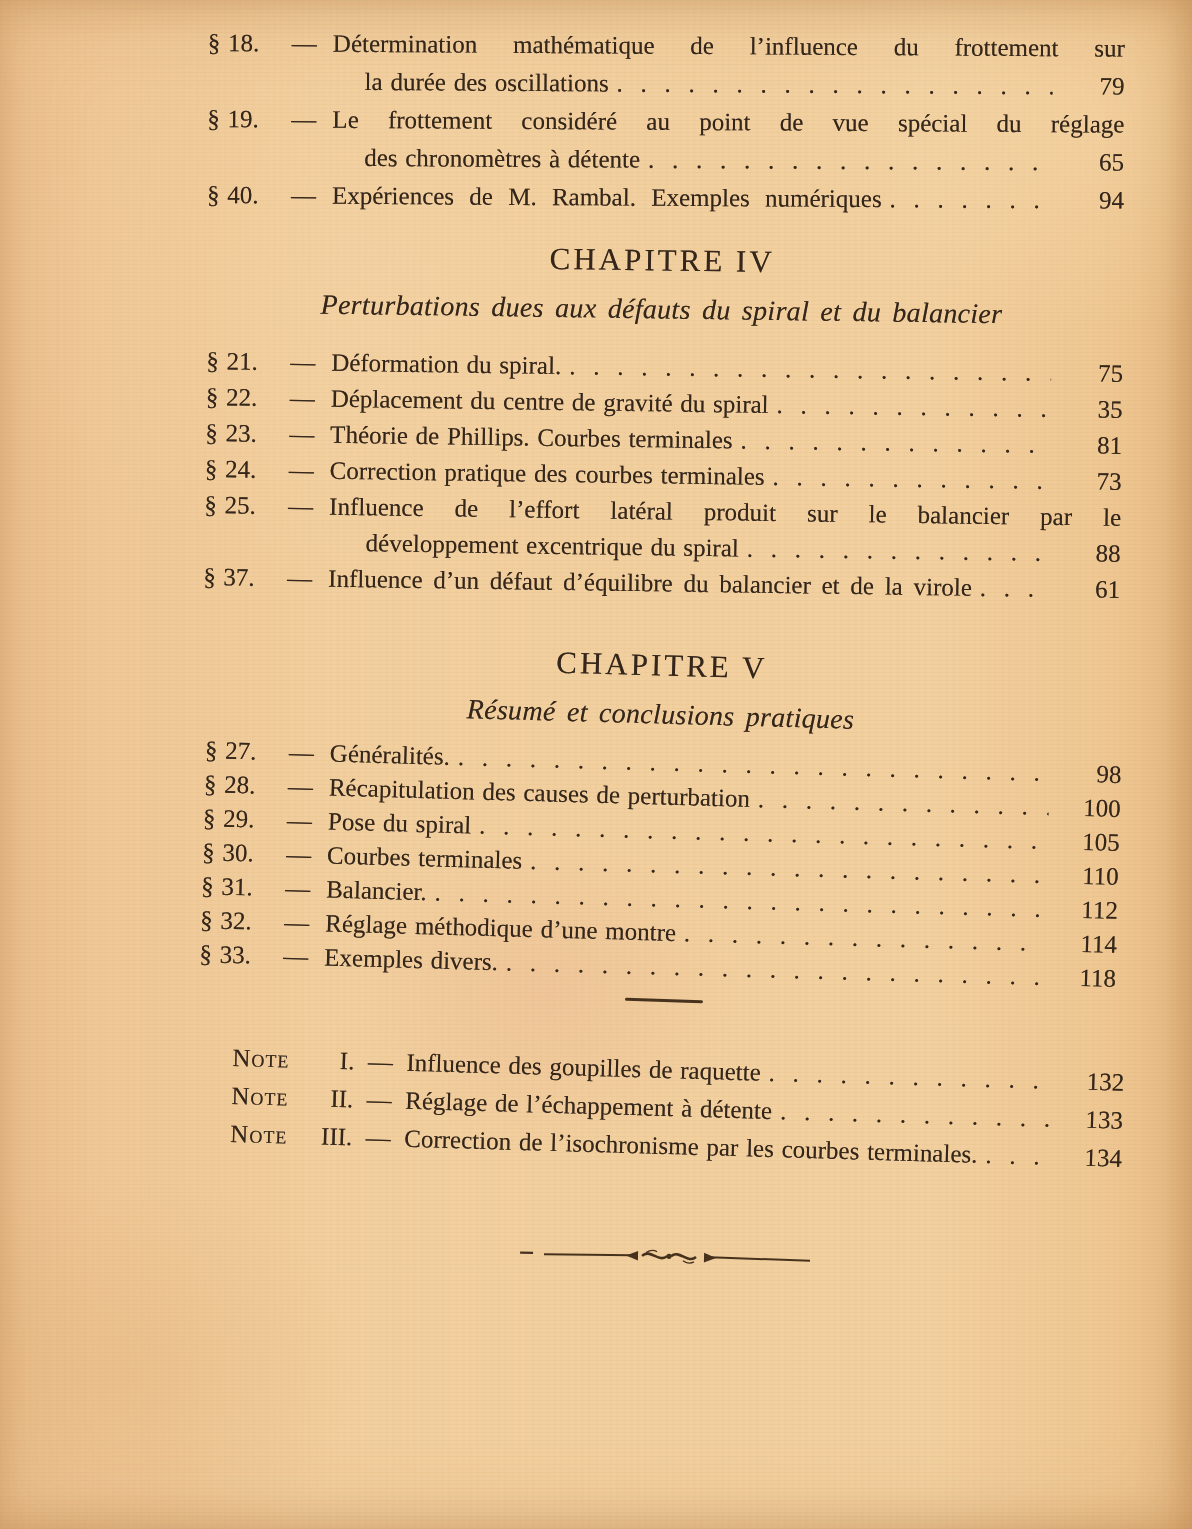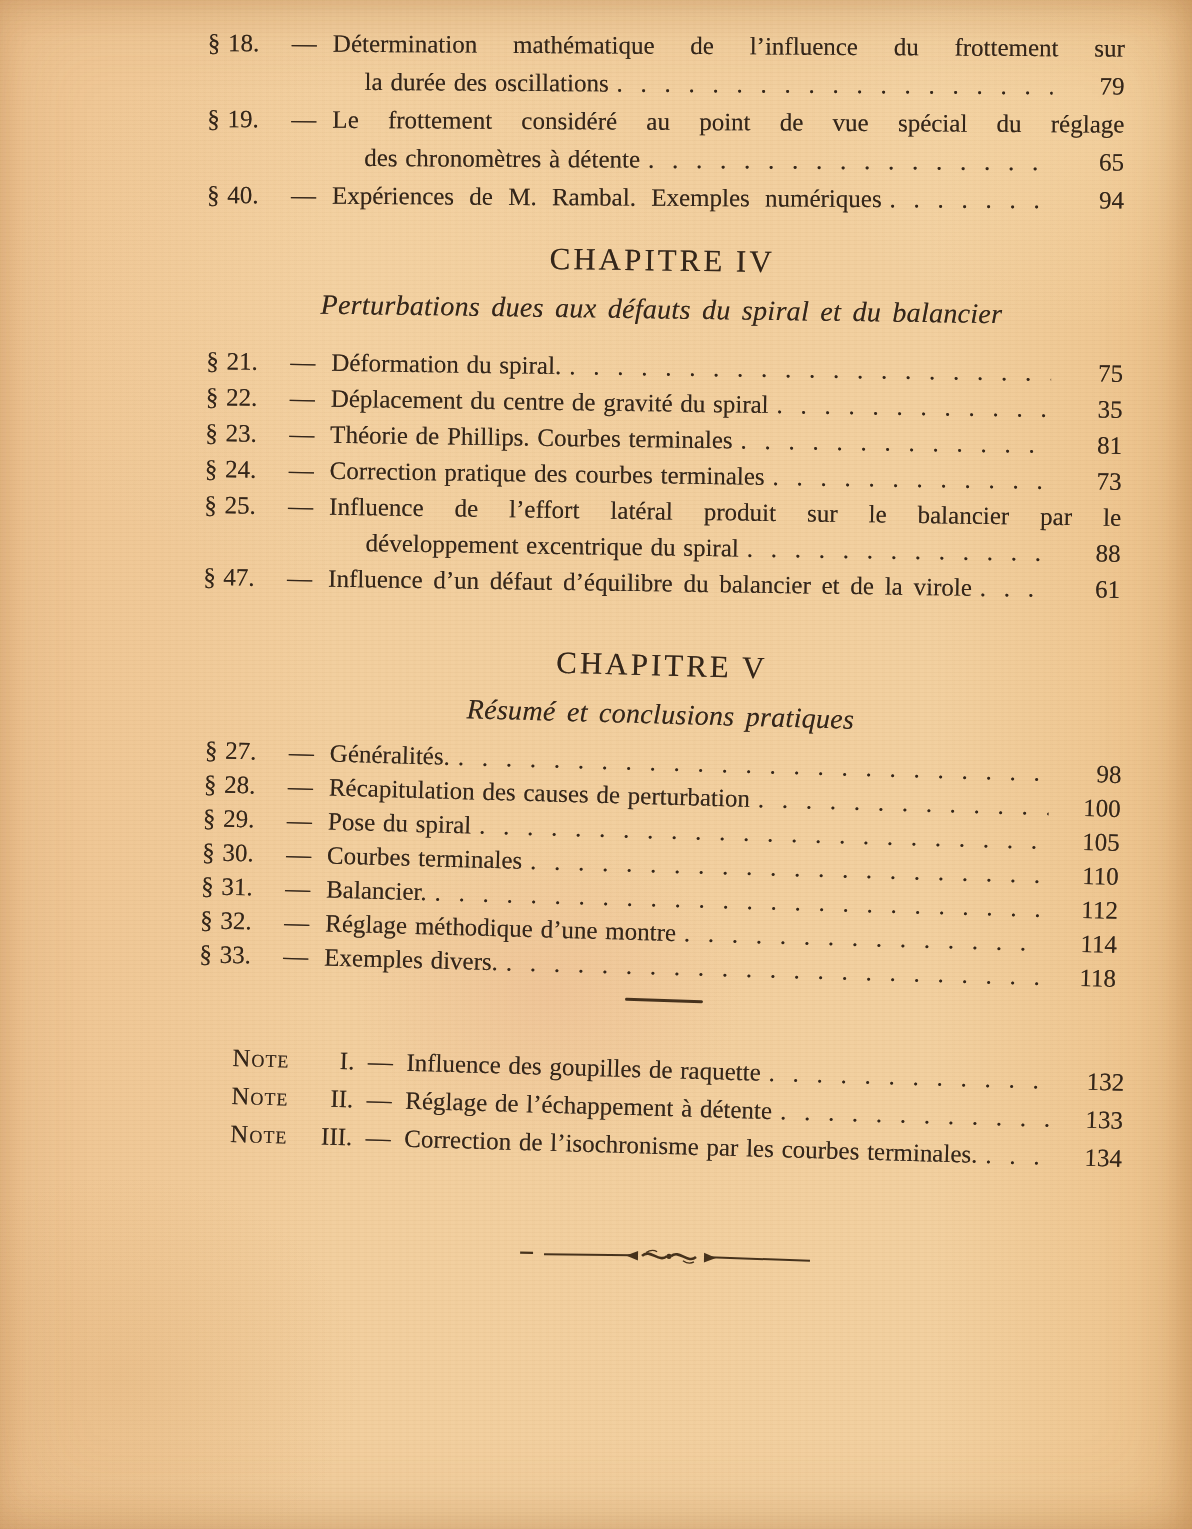--- a/index.html
+++ b/index.html
@@ -206,21 +206,21 @@
             <span class="txt just">Influence de l’effort latéral produit sur le balancier par le</span>
           </div>
           <div class="line ind170">
             <span class="txt">développement excentrique du spiral</span>
             <span class="dots"></span>
             <span class="pg">88</span>
           </div>
         </div>
         <div class="line">
           <span class="lbl">
-              <span>§ 47.</span>
+              <span>§ 37.</span>
               <span class="dash">—</span>
             </span>
           <span class="txt spread">Influence d’un défaut d’équilibre du balancier et de la virole</span>
           <span class="dots"></span>
           <span class="pg">61</span>
         </div>
       </div>
     </div>
 
     <div class="sect sect-ch5">

